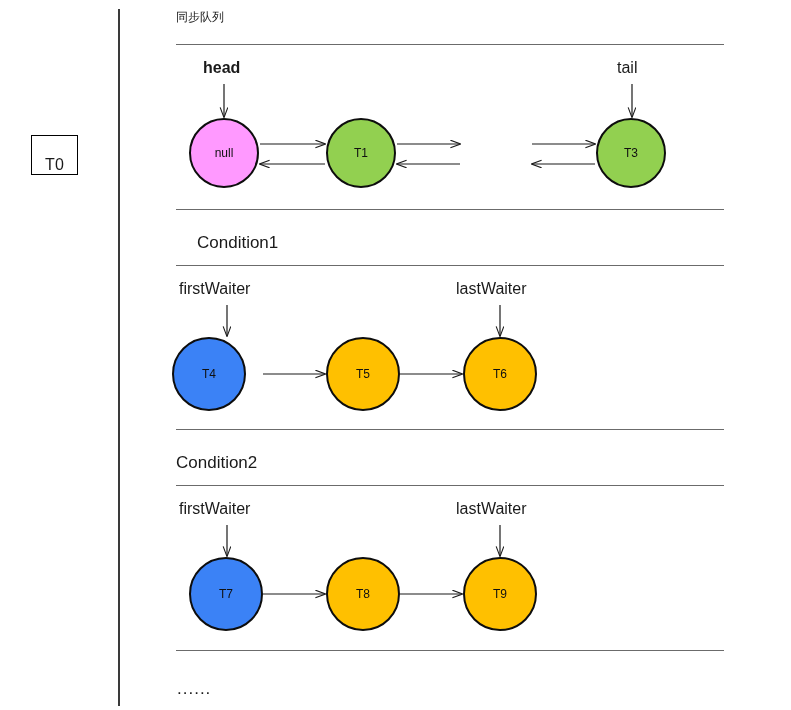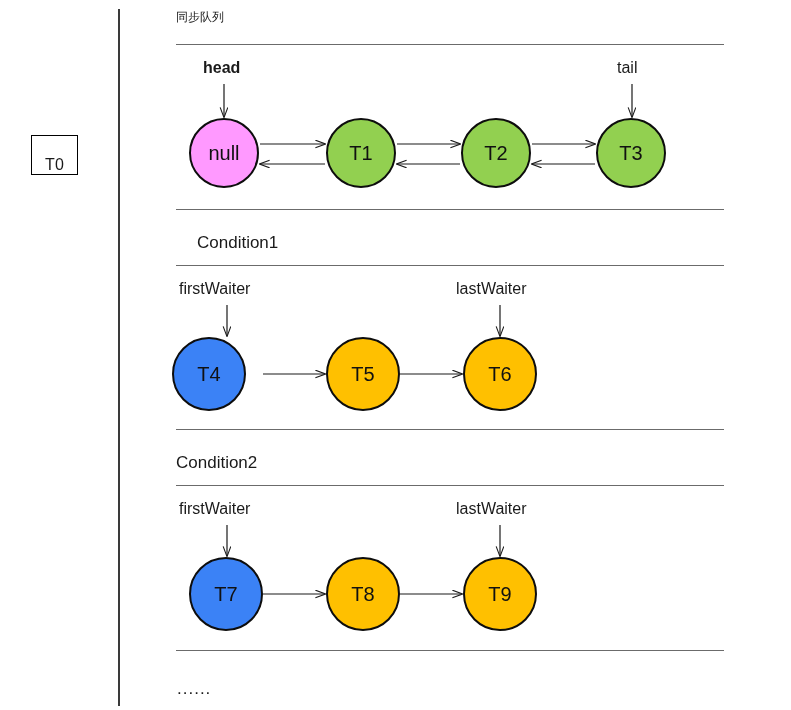--- a/index.html
+++ b/index.html
@@ -61,21 +61,21 @@
     line-height: 1;
   }
 
   
   .node {
     border-radius: 50%;
     border: 2px solid #0d0d0d;
     display: flex;
     align-items: center;
     justify-content: center;
-    font-size: 20px;
+    font-size: 12px;
     color: #111111;
     box-sizing: border-box;
   }
 
   .ellipsis {
     font-size: 17px;
     color: #1a1a1a;
     letter-spacing: 1px;
     line-height: 1;
   }
@@ -107,23 +107,20 @@
   <div class="abs ptr-label" style="left:203px; top:60px;font-weight:bold;">head</div>
 
   <div class="abs ptr-label" style="left:617px; top:60px;">tail</div>
 
   <div class="abs node" style="left:189px; top:118px; width:70px; height:70px; background:#ff99ff;">
     <span>null</span>
   </div>
   <div class="abs node" style="left:326px; top:118px; width:70px; height:70px; background:#92d050;">
     <span>T1</span>
   </div>
-  <div class="abs node" style="left:461px; top:118px; width:70px; height:70px; background:#92d050;">
-    <span>T2</span>
-  </div>
   <div class="abs node" style="left:596px; top:118px; width:70px; height:70px; background:#92d050;">
     <span>T3</span>
   </div>
 
   <div class="abs h-rule" style="left:176px; top:209px; width:548px;"></div>
 
   <div class="abs caption" style="left:161px; top:234px;margin-left:36px;">Condition1</div>
 
   <div class="abs h-rule" style="left:176px; top:265px; width:548px;"></div>
 

